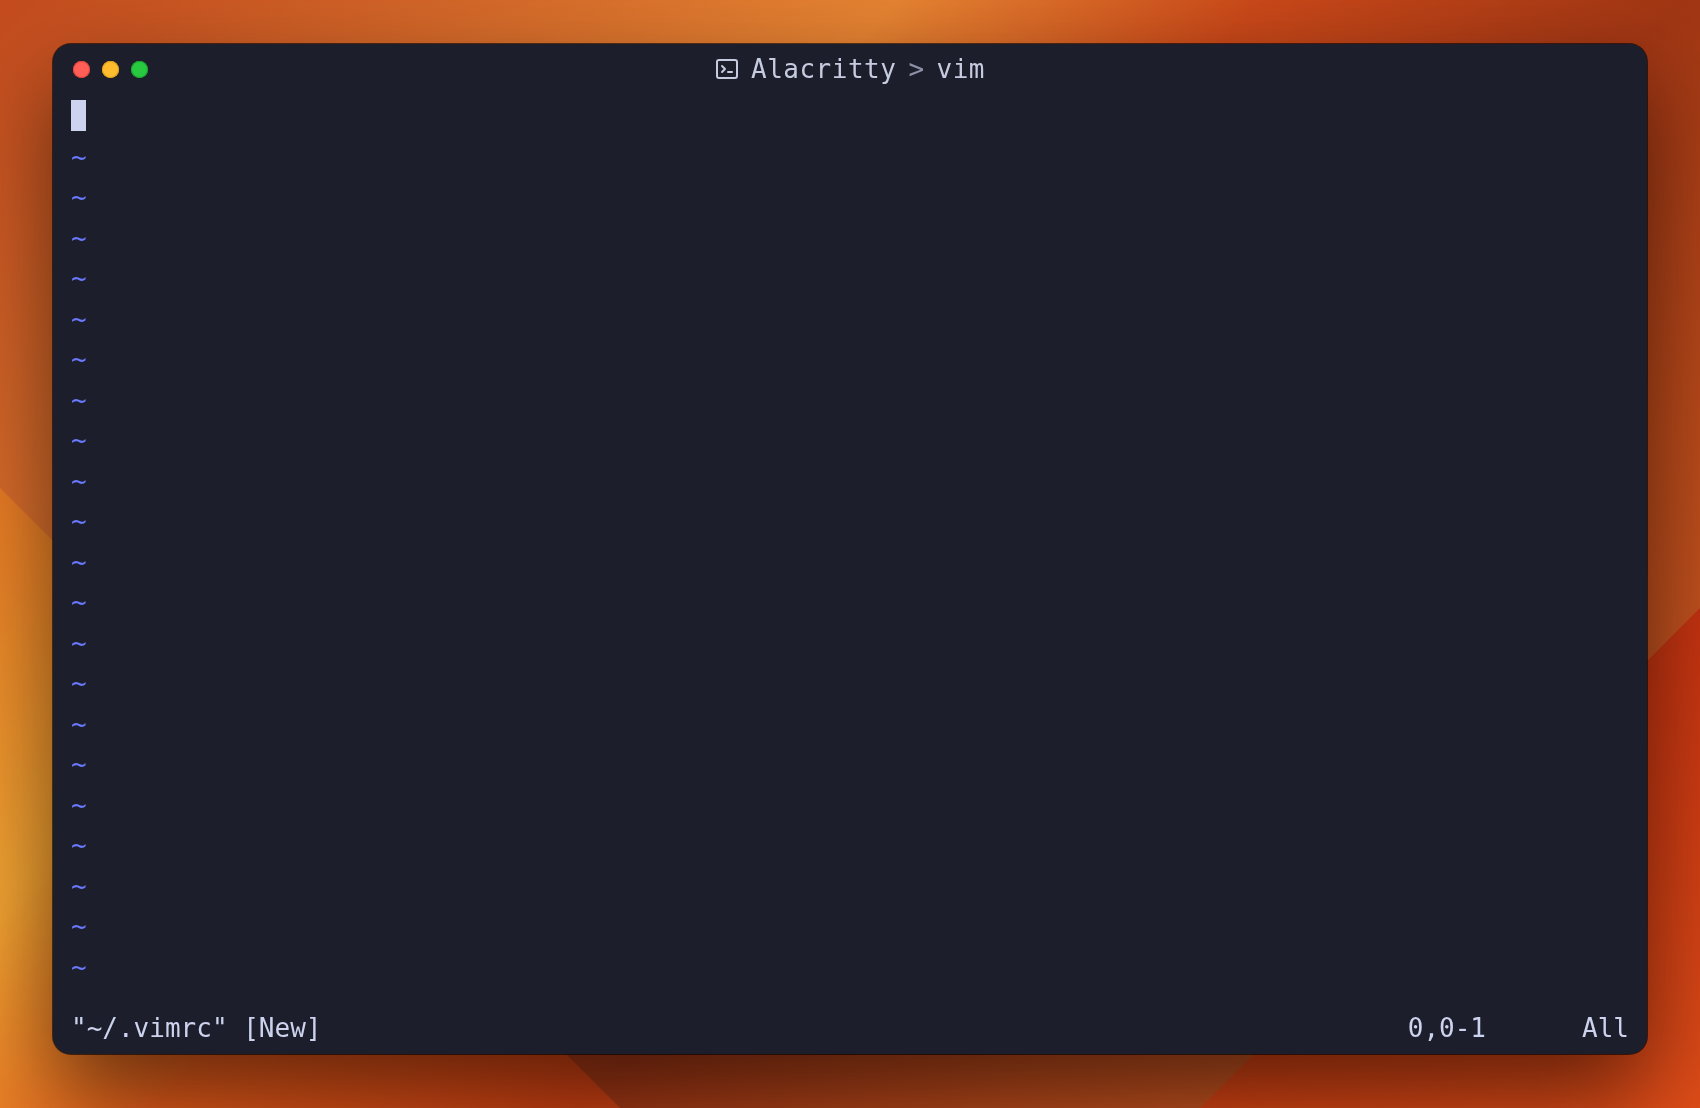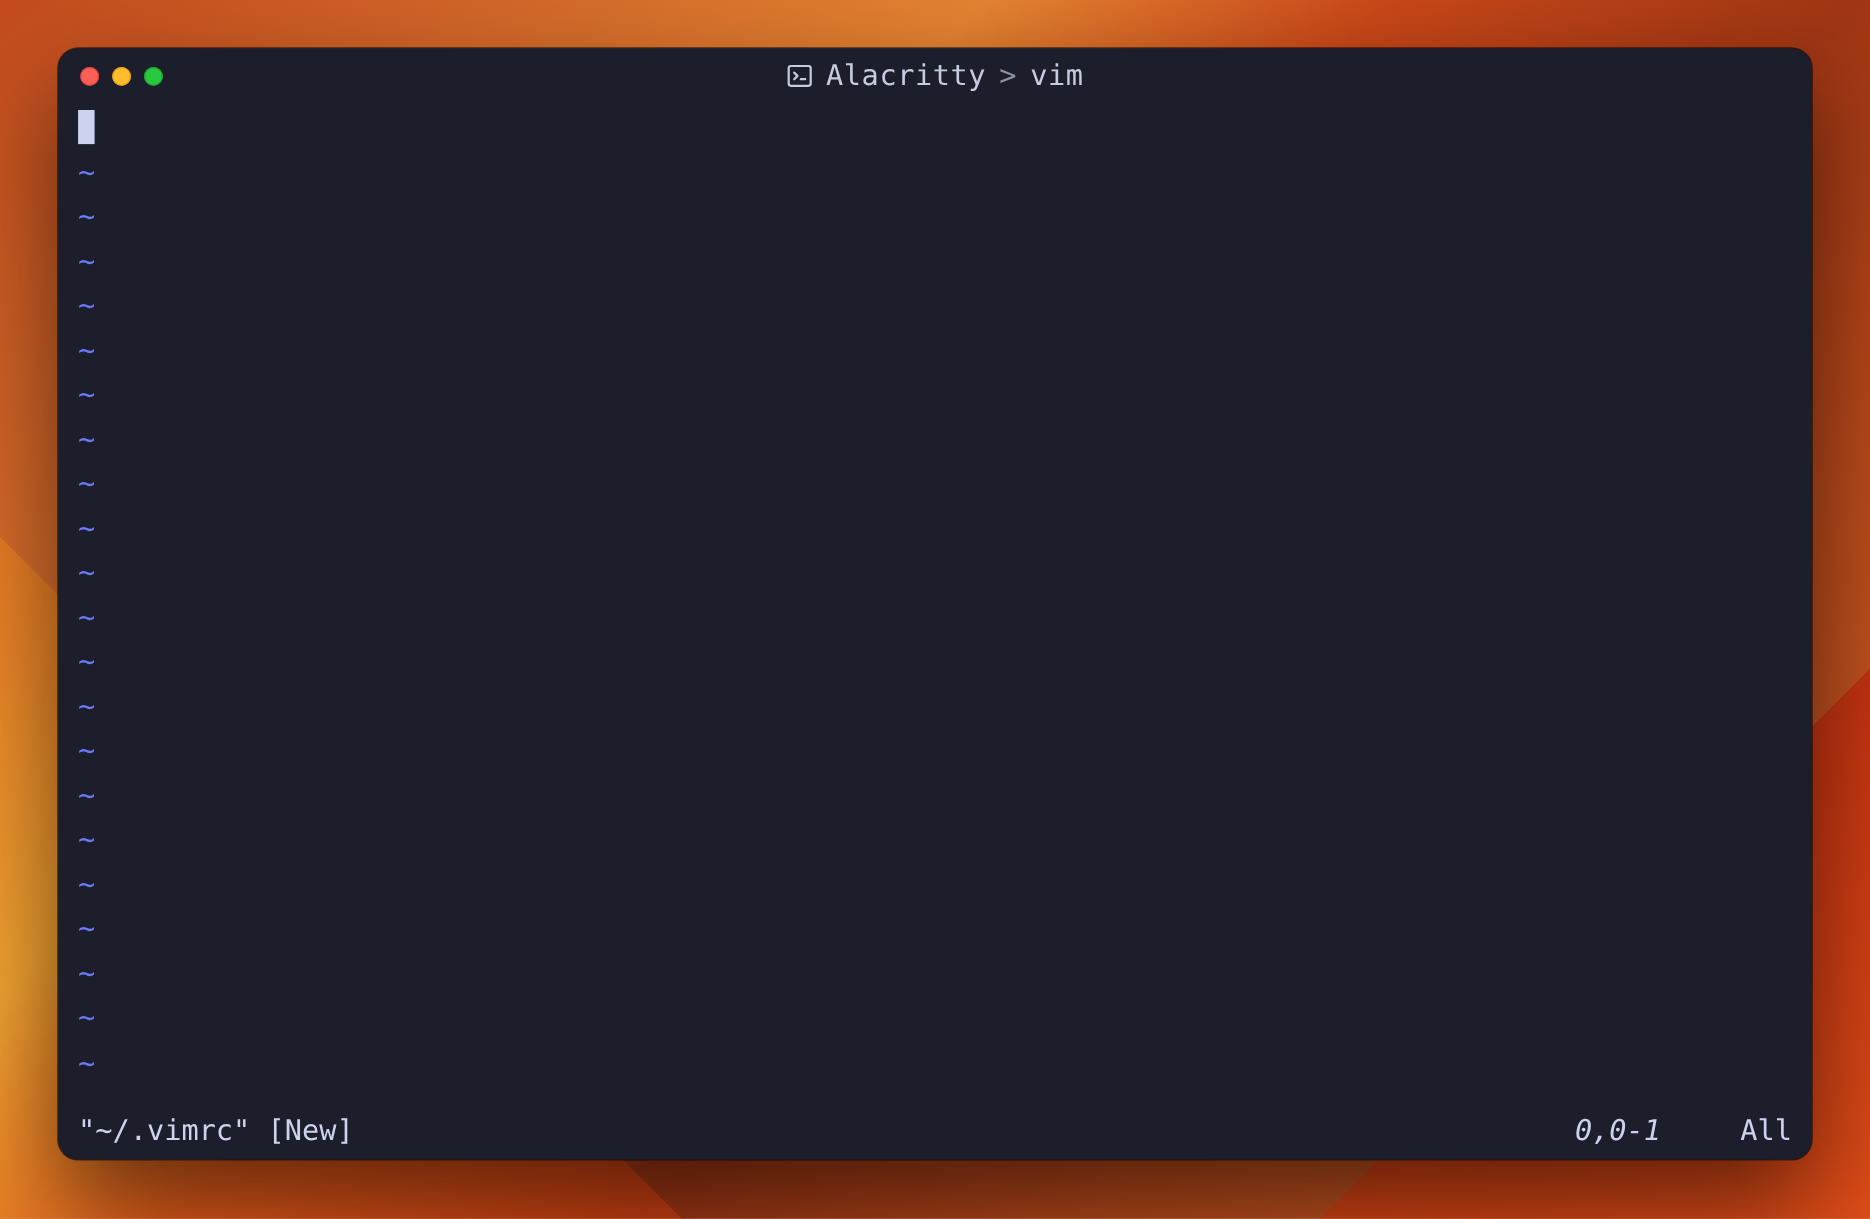--- a/index.html
+++ b/index.html
@@ -73,21 +73,21 @@
     .statusbar{
       flex:0 0 auto;
       height:46px;
       display:flex; align-items:center;
       padding:0 18px 6px 18px;
       font-size:26px;
       color:#cdd3ee;
       background:#1c1f2b;
     }
     .statusbar .spacer{flex:1}
-    .sb-pos{margin-right:72px;font-style:italic;}
+    .sb-pos{margin-right:96px;}
   </style>
 </head>
 <body>
 <div class="bg-shapes">
   <div class="tri tri1"></div>
   <div class="tri tri2"></div>
 </div>
 
 <div class="window">
   <div class="titlebar">

